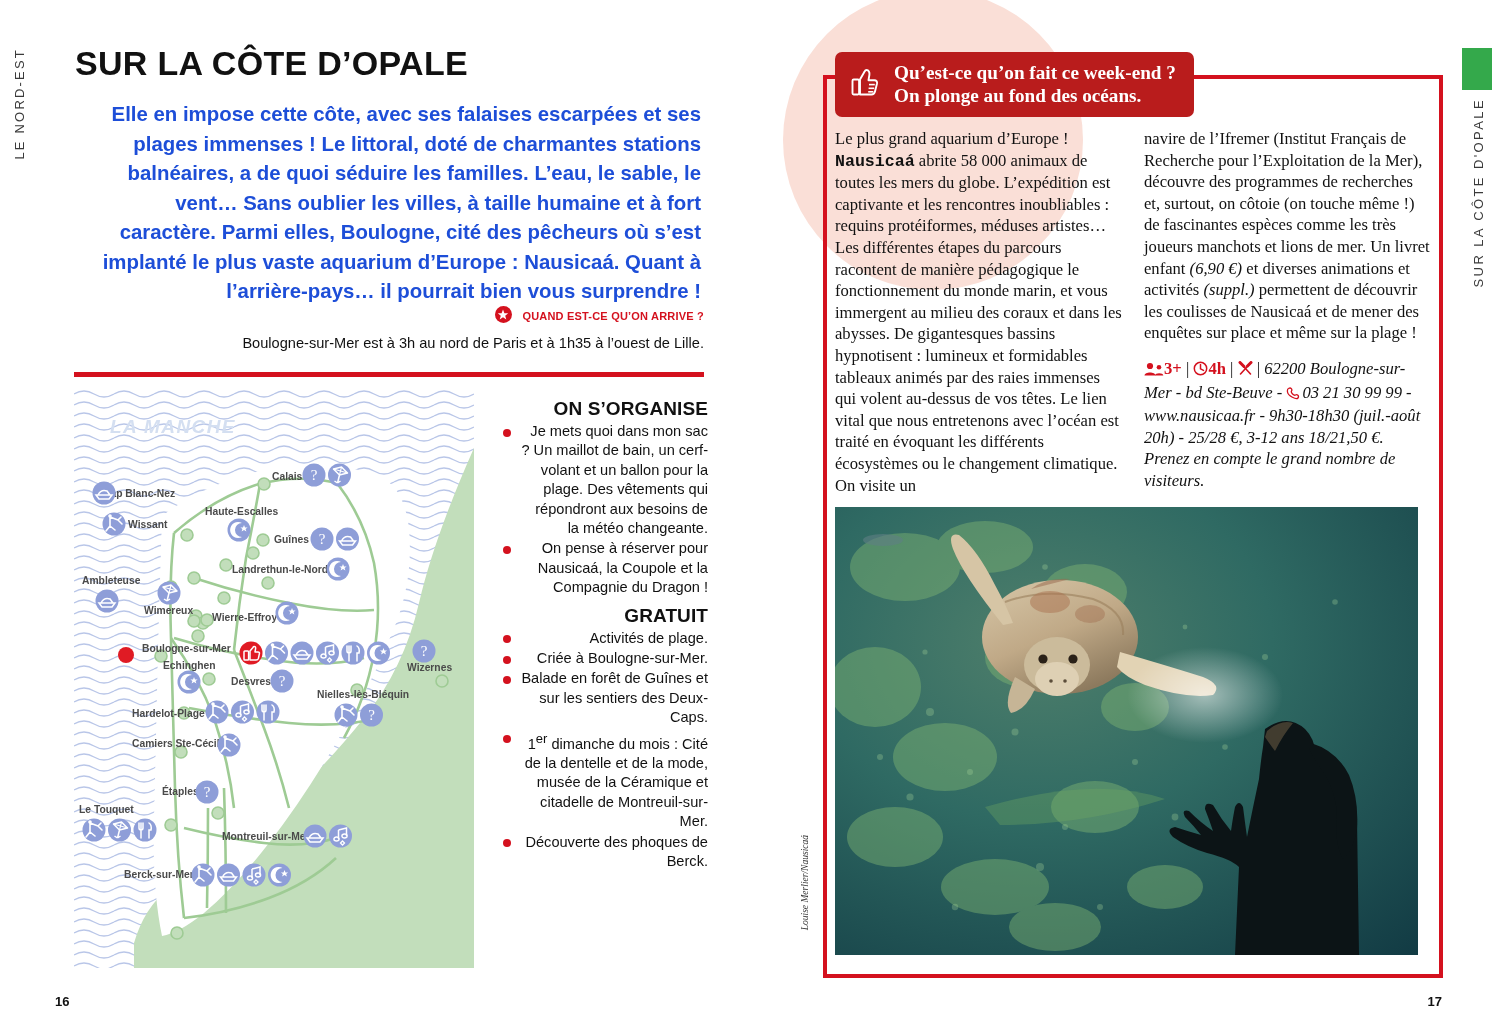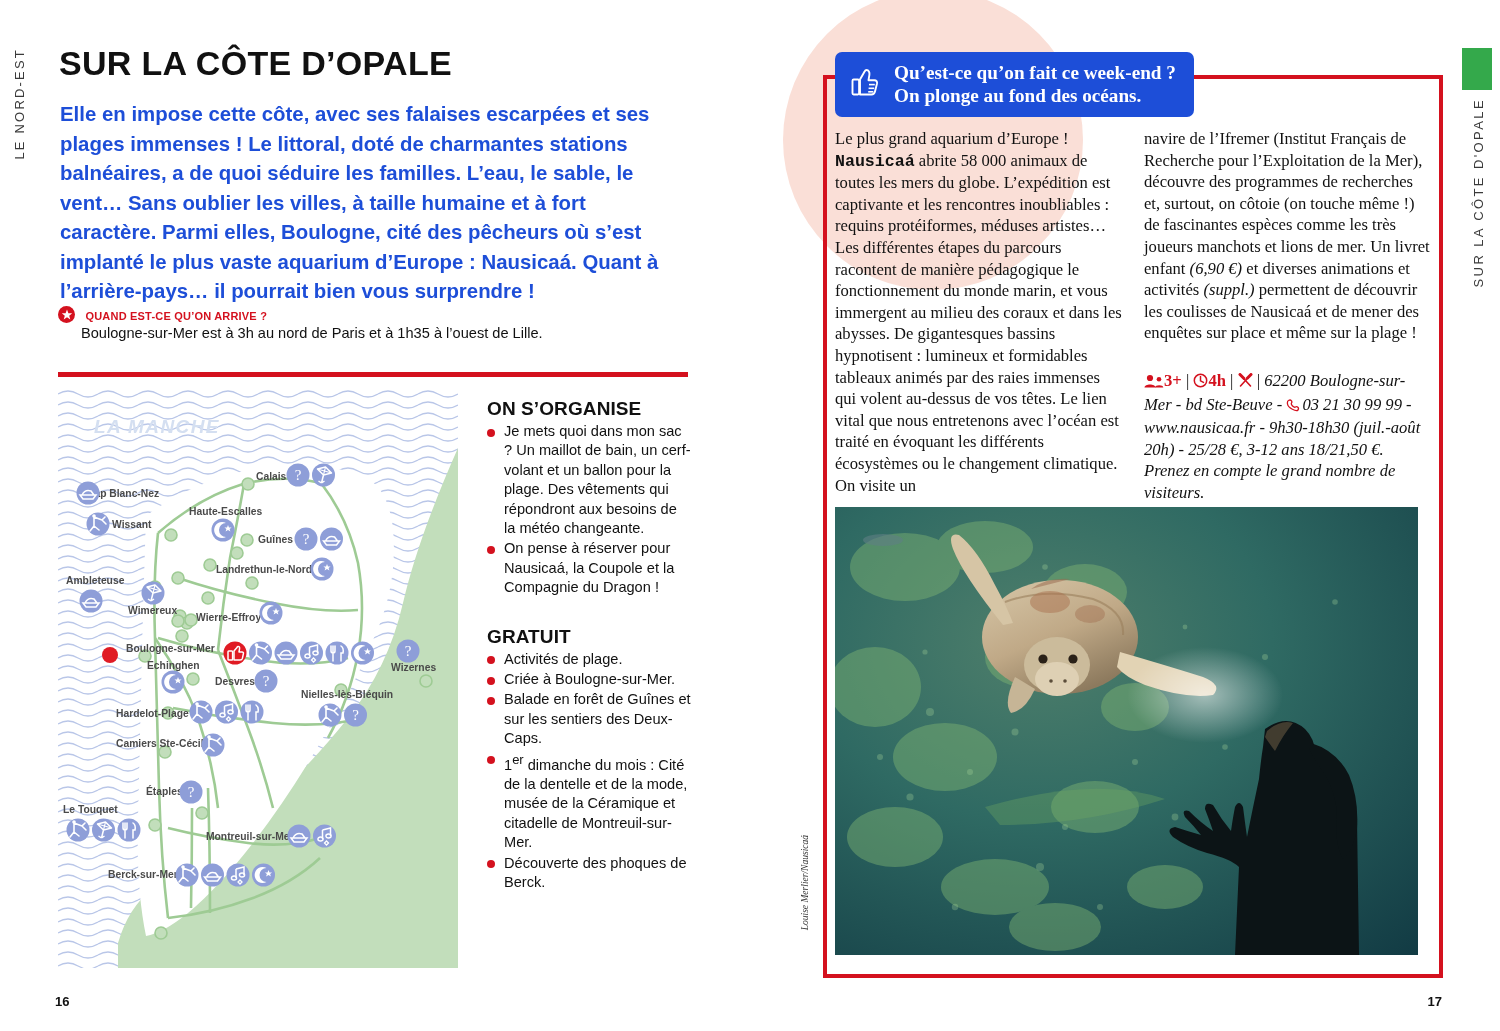--- a/index.html
+++ b/index.html
@@ -31,21 +31,21 @@
     width: 30px; height: 42px; background: #34a94b;
   }
 
   .pageno {
     position: absolute; font-size: 13px; font-weight: bold; color: #111;
   }
   #pageno-left { left: 55px; bottom: 22px; }
   #pageno-right { right: 58px; bottom: 22px; }
 
   
-  #left-page { position: absolute; left: 0; top: 0; width: 745px; height: 844px; }
+  #left-page { position: absolute; left: 16px; top: 0; width: 745px; height: 844px; text-align: right; }
 
   #page-title {
     position: absolute; left: 59px; top: 44px;
     font-size: 34px; font-weight: bold; letter-spacing: .3px;
     color: #111;
   }
 
   #intro {
     position: absolute; left: 60px; top: 100px; width: 625px;
     font-size: 20.4px; line-height: 29.5px; font-weight: bold; color: #1d4ed8;
@@ -55,21 +55,21 @@
   .star-icon {
     display: inline-block; width: 17px; height: 17px; border-radius: 50%;
     background: #d4111e; position: relative; top: 3px; margin-right: 6px;
   }
   .star-icon svg { position: absolute; left: 2.5px; top: 2.5px; }
   #arrive-title {
     font-size: 11px; font-weight: bold; color: #d4111e; letter-spacing: .2px;
     display: inline;
   }
   #arrive-text {
-    margin-left: 23px; margin-top: 0;
+    margin-left: 23px; margin-top: 10px;
     font-size: 14.6px; color: #111; line-height: 19px;
   }
   #red-rule {
     position: absolute; left: 58px; top: 372px; width: 630px; height: 5px;
     background: #d4111e;
   }
 
   
   #map {
     position: absolute; left: 58px; top: 388px;
@@ -86,42 +86,42 @@
   .bullet-list { list-style: none; }
   .bullet-list li {
     position: relative; padding-left: 17px;
     font-size: 14.6px; line-height: 19.4px; font-weight: normal; color: #111;
     margin-bottom: 1px;
   }
   .bullet-list li::before {
     content: ""; position: absolute; left: 0; top: 6.5px;
     width: 8px; height: 8px; border-radius: 50%; background: #d4111e;
   }
-  #gratuit-head { margin-top: 28px; }
+  #gratuit-head { margin-top: 7px; }
   sup { font-size: 13px; vertical-align: super; }
 
   
   #right-page { position: absolute; left: 745px; top: 0; width: 755px; height: 1031px; }
 
   #pink-blob {
     position: absolute; left: 38px; top: -10px;
     width: 300px; height: 300px; border-radius: 50%;
     background: #fadfd7;
   }
 
   #red-frame {
     position: absolute; left: 78px; top: 75px;
     width: 620px; height: 903px;
     border: 4px solid #d4111e;
     background: transparent;
   }
 
   #red-banner {
     position: absolute; left: 90px; top: 52px;
-    background: #1d4ed8; color: #fff;
+    background: #b91c1c; color: #fff;
     border-radius: 7px;
     padding: 9px 18px 10px 13px;
     display: flex; align-items: center; gap: 12px;
     z-index: 4;
   }
   #banner-text {
     font-family: "Liberation Serif", serif;
     font-weight: bold; font-size: 19.2px; line-height: 23px;
     white-space: pre-line;
   }
@@ -136,21 +136,21 @@
     font-family: "Liberation Serif", serif;
     font-size: 16.6px; line-height: 21.6px; color: #111;
     text-align: left;
   }
   .body-text b { font-weight: bold; font-family: Liberation Mono, monospace; }
   .body-text i { font-style: italic; }
 
   #practical {
     font-family: "Liberation Serif", serif;
     font-style: italic; font-size: 16.6px; line-height: 21.6px;
-    color: #111; margin-top: 26px;
+    color: #111; margin-top: 14px;
   }
   #practical .pfx { color: #d4111e; font-style: normal; font-weight: bold; }
   .micon { display: inline-block; vertical-align: -2px; }
   .sep { color: #111; font-style: normal; }
 
   
   #photo {
     position: absolute; left: 90px; top: 507px;
     width: 583px; height: 448px; overflow: hidden; z-index: 3;
   }

